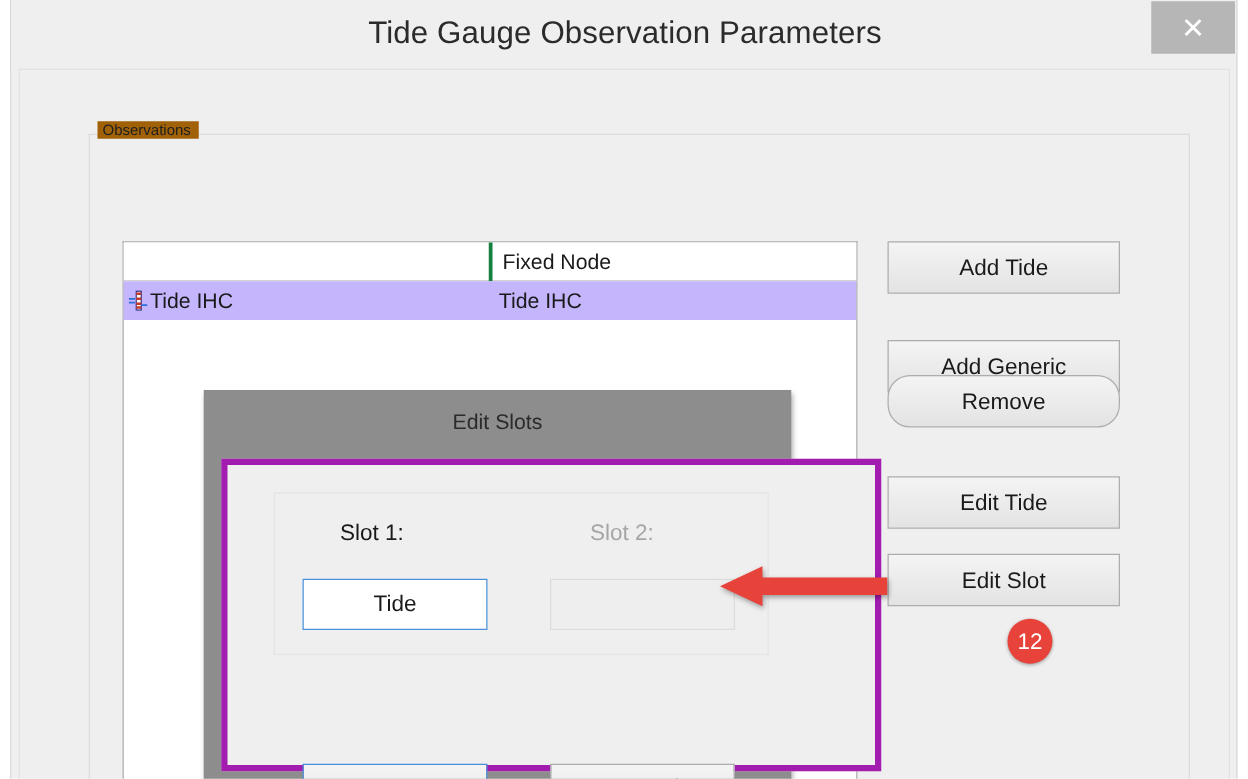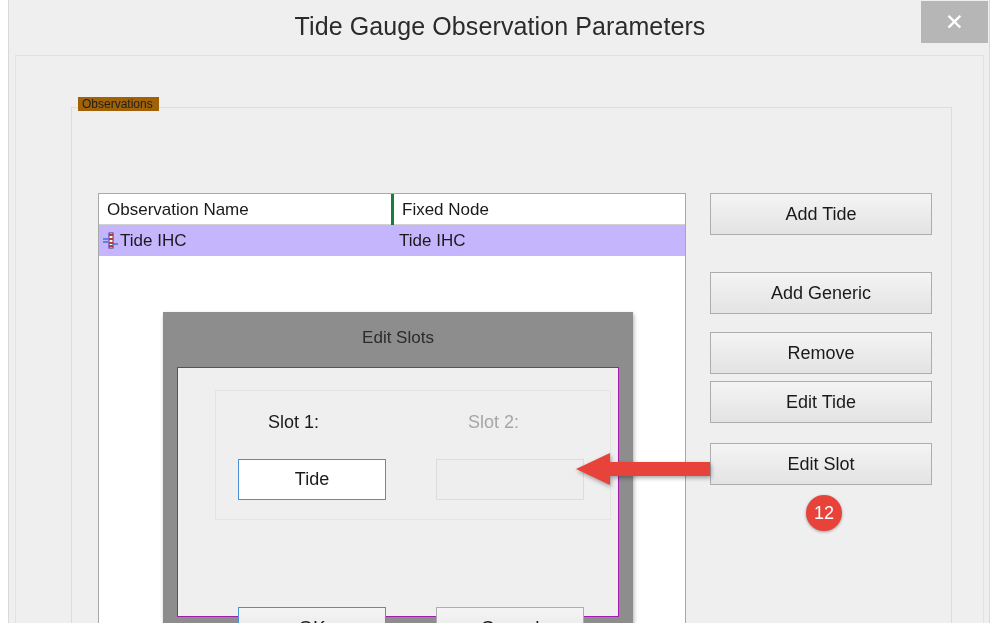--- a/index.html
+++ b/index.html
@@ -168,35 +168,35 @@
     width: 15px;
     height: 17px;
     margin-right: 2px;
     flex: 0 0 auto;
   }
 
   
   .side-btn {
     position: absolute;
     left: 694px;
-    width: 222px;
+    width: 186px;
     height: 42px;
     background: linear-gradient(#f4f4f4, #e3e3e3);
     border: 1px solid #adadad;
     box-sizing: border-box;
     display: flex;
     align-items: center;
     justify-content: center;
     font-size: 18px;
     color: #1a1a1a;
     cursor: pointer;
   }
   #btn-add-tide     { top: 137px; }
   #btn-add-generic  { top: 200px; margin-top: 16px; }
-  #btn-remove       { top: 276px; }
+  #btn-remove       { top: 244px; border-radius: 18px; }
   #btn-edit-tide    { top: 325px; }
   #btn-edit-slot    { top: 387px; }
 
   
   #badge-12 {
     position: absolute;
     left: 790px;
     top: 439px;
     width: 36px;
     height: 36px;
@@ -236,24 +236,24 @@
     top: 16px;
     width: 470px;
     text-align: center;
     font-size: 17px;
     color: #2b2b2b;
   }
   #edit-slots-body {
     position: absolute;
     left: 14px;
     top: 55px;
-    width: 442px;
+    width: 528px;
     height: 250px;
     background: #efefef;
-    border: 1px solid #a21caf;
+    border: 5px solid #a21caf;
     box-sizing: border-box;
   }
   #slots-group {
     position: absolute;
     left: 37px;
     top: 22px;
     width: 396px;
     height: 130px;
     border: 1px solid #e4e4e4;
     box-sizing: border-box;
@@ -322,21 +322,20 @@
   </div>
 
   <div id="client-panel">
 
     <div id="observations-group"></div>
     <div id="observations-legend">Observations</div>
 
     <div id="obs-listbox">
 
       <div id="obs-header">
-        <div class="hcell" id="hcell-0">Observation Name</div>
         <div class="hcell div" id="hcell-1">Fixed Node</div>
       </div>
 
       <div id="obs-row">
         <div class="rcell" id="rcell-0">
           <span class="tide-icon">
             <svg width="15" height="17" viewBox="0 0 15 17">
               <rect x="6" y="1" width="4" height="15" fill="#ffffff" stroke="#3b3b8f" stroke-width="1"></rect>
               <rect x="6" y="2" width="4" height="2" fill="#c0392b"></rect>
               <rect x="6" y="6" width="4" height="2" fill="#c0392b"></rect>

